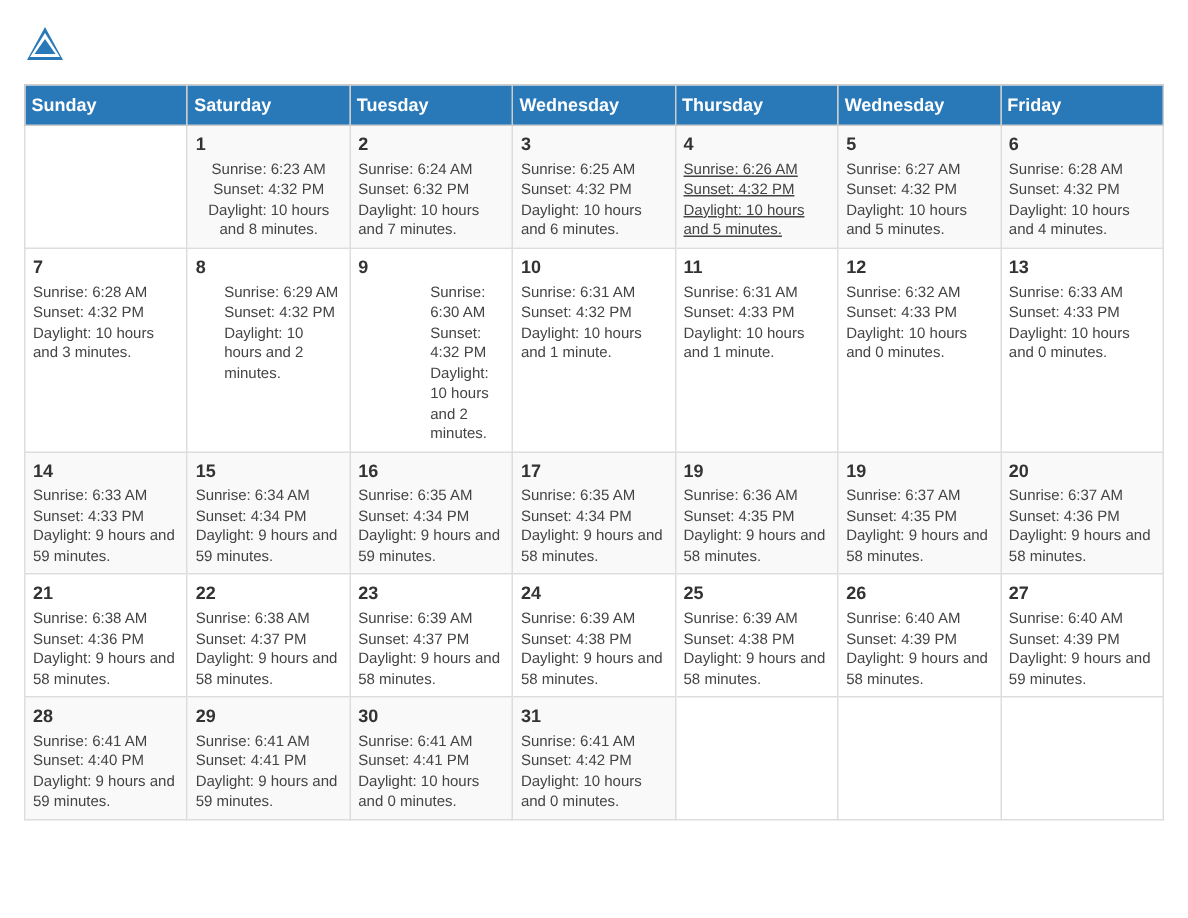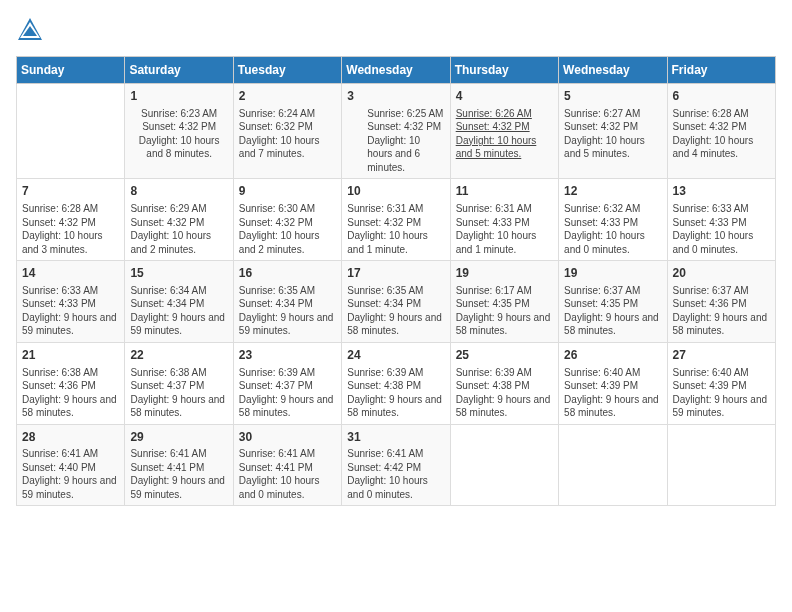--- a/index.html
+++ b/index.html
@@ -130,21 +130,21 @@
 Daylight: 10 hours and 8 minutes.</div>
         </td>
         <td>
           <span class="day-num">2</span>
           <div class="cell-info" style="white-space: pre-line;">Sunrise: 6:24 AM
 Sunset: 6:32 PM
 Daylight: 10 hours and 7 minutes.</div>
         </td>
         <td>
           <span class="day-num">3</span>
-          <div class="cell-info" style="white-space: pre-line; margin-left: 20px;">Sunrise: 6:25 AM
+          <div class="cell-info" style="white-space: pre-line;">Sunrise: 6:25 AM
 Sunset: 4:32 PM
 Daylight: 10 hours and 6 minutes.</div>
         </td>
         <td>
           <span class="day-num">4</span>
           <div class="cell-info" style="white-space: pre-line; text-decoration: underline;">Sunrise: 6:26 AM
 Sunset: 4:32 PM
 Daylight: 10 hours and 5 minutes.</div>
         </td>
         <td>
@@ -162,27 +162,27 @@
       </tr>
       <tr>
         <td>
           <span class="day-num">7</span>
           <div class="cell-info" style="white-space: pre-line;">Sunrise: 6:28 AM
 Sunset: 4:32 PM
 Daylight: 10 hours and 3 minutes.</div>
         </td>
         <td>
           <span class="day-num">8</span>
-          <div class="cell-info" style="white-space: pre-line;">Sunrise: 6:29 AM
+          <div class="cell-info" style="white-space: pre-line; margin-left: 19px;">Sunrise: 6:29 AM
 Sunset: 4:32 PM
 Daylight: 10 hours and 2 minutes.</div>
         </td>
         <td>
           <span class="day-num">9</span>
-          <div class="cell-info" style="white-space: pre-line;">Sunrise: 6:30 AM
+          <div class="cell-info" style="white-space: pre-line; margin-left: 48px;">Sunrise: 6:30 AM
 Sunset: 4:32 PM
 Daylight: 10 hours and 2 minutes.</div>
         </td>
         <td>
           <span class="day-num">10</span>
           <div class="cell-info" style="white-space: pre-line;">Sunrise: 6:31 AM
 Sunset: 4:32 PM
 Daylight: 10 hours and 1 minute.</div>
         </td>
         <td>
@@ -224,21 +224,21 @@
 Daylight: 9 hours and 59 minutes.</div>
         </td>
         <td>
           <span class="day-num">17</span>
           <div class="cell-info" style="white-space: pre-line;">Sunrise: 6:35 AM
 Sunset: 4:34 PM
 Daylight: 9 hours and 58 minutes.</div>
         </td>
         <td>
           <span class="day-num">19</span>
-          <div class="cell-info" style="white-space: pre-line;">Sunrise: 6:17 AM
+          <div class="cell-info" style="white-space: pre-line;">Sunrise: 6:36 AM
 Sunset: 4:35 PM
 Daylight: 9 hours and 58 minutes.</div>
         </td>
         <td>
           <span class="day-num">19</span>
           <div class="cell-info" style="white-space: pre-line;">Sunrise: 6:37 AM
 Sunset: 4:35 PM
 Daylight: 9 hours and 58 minutes.</div>
         </td>
         <td>

